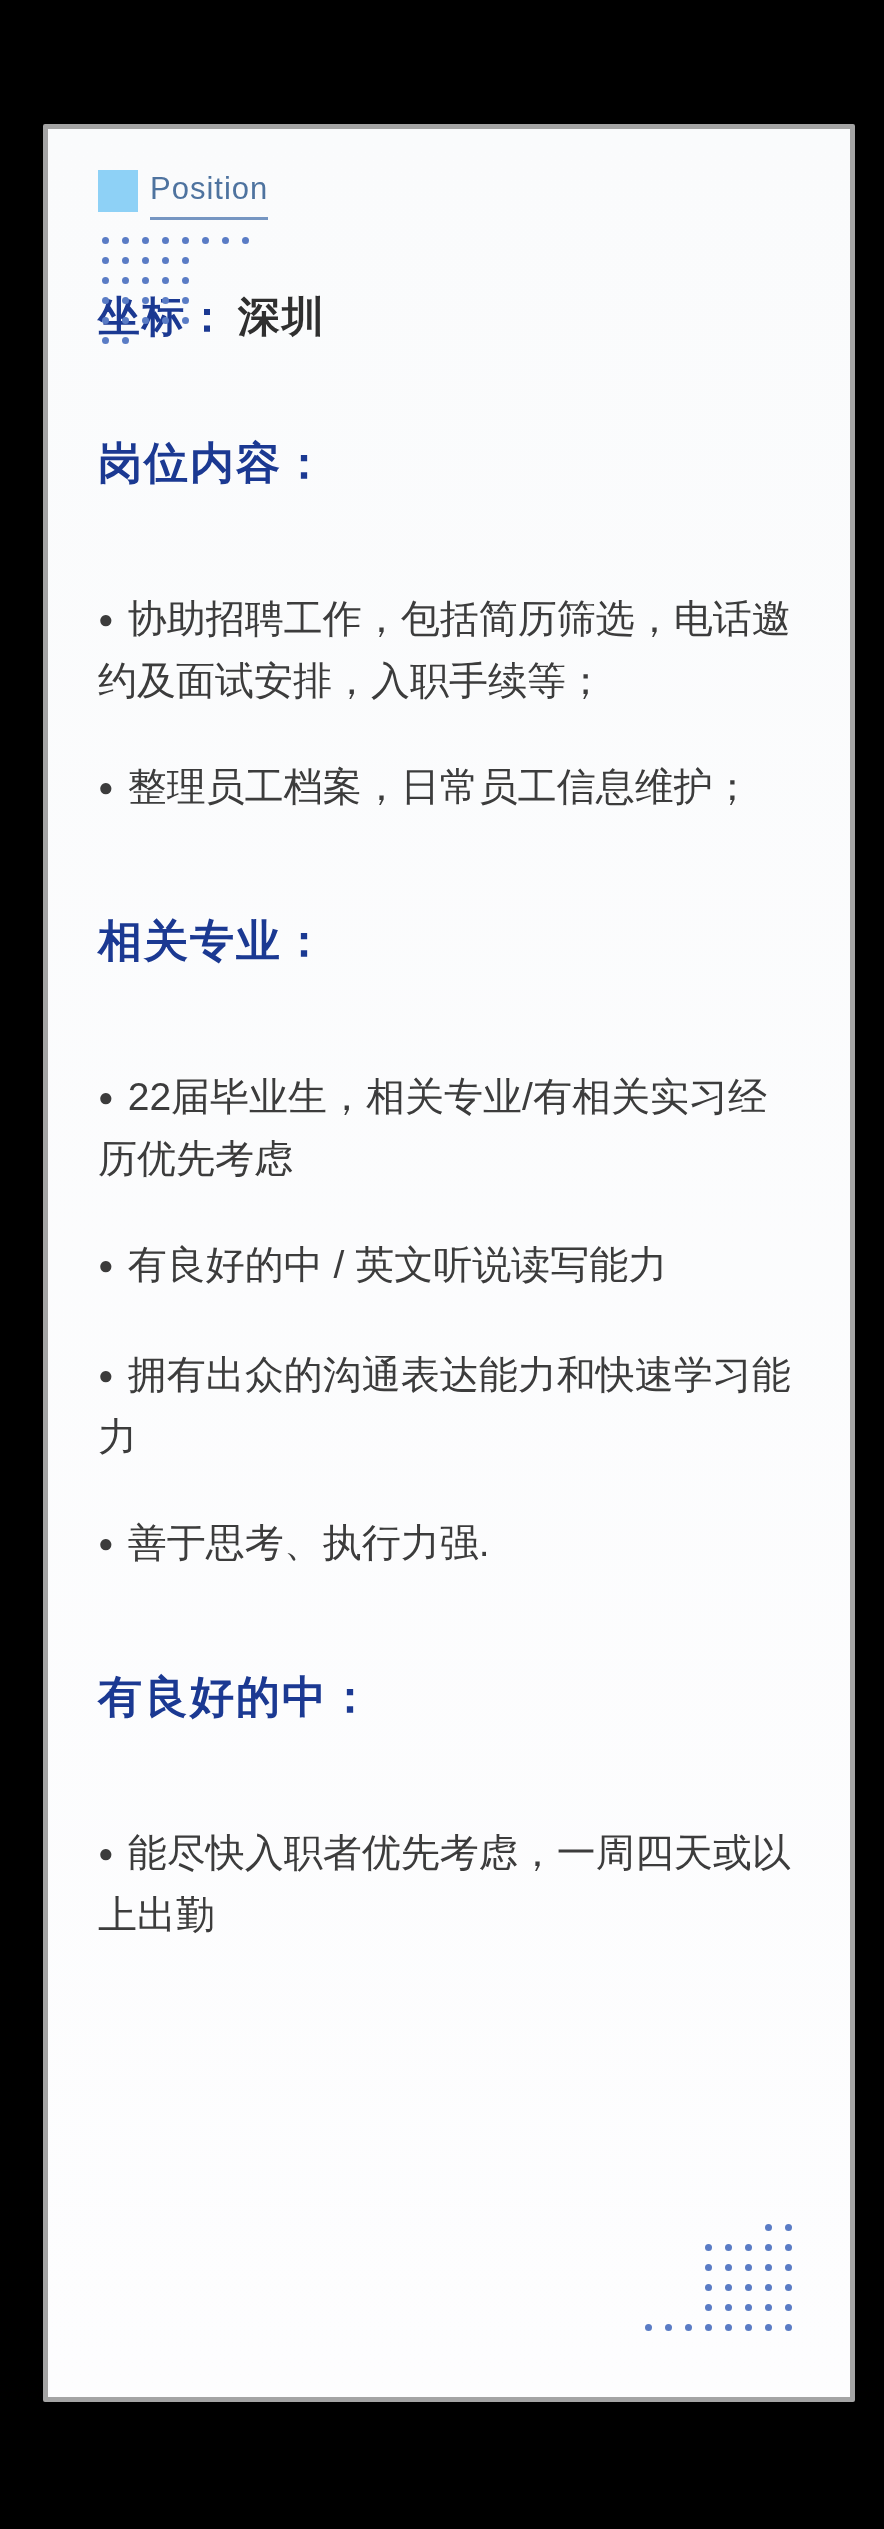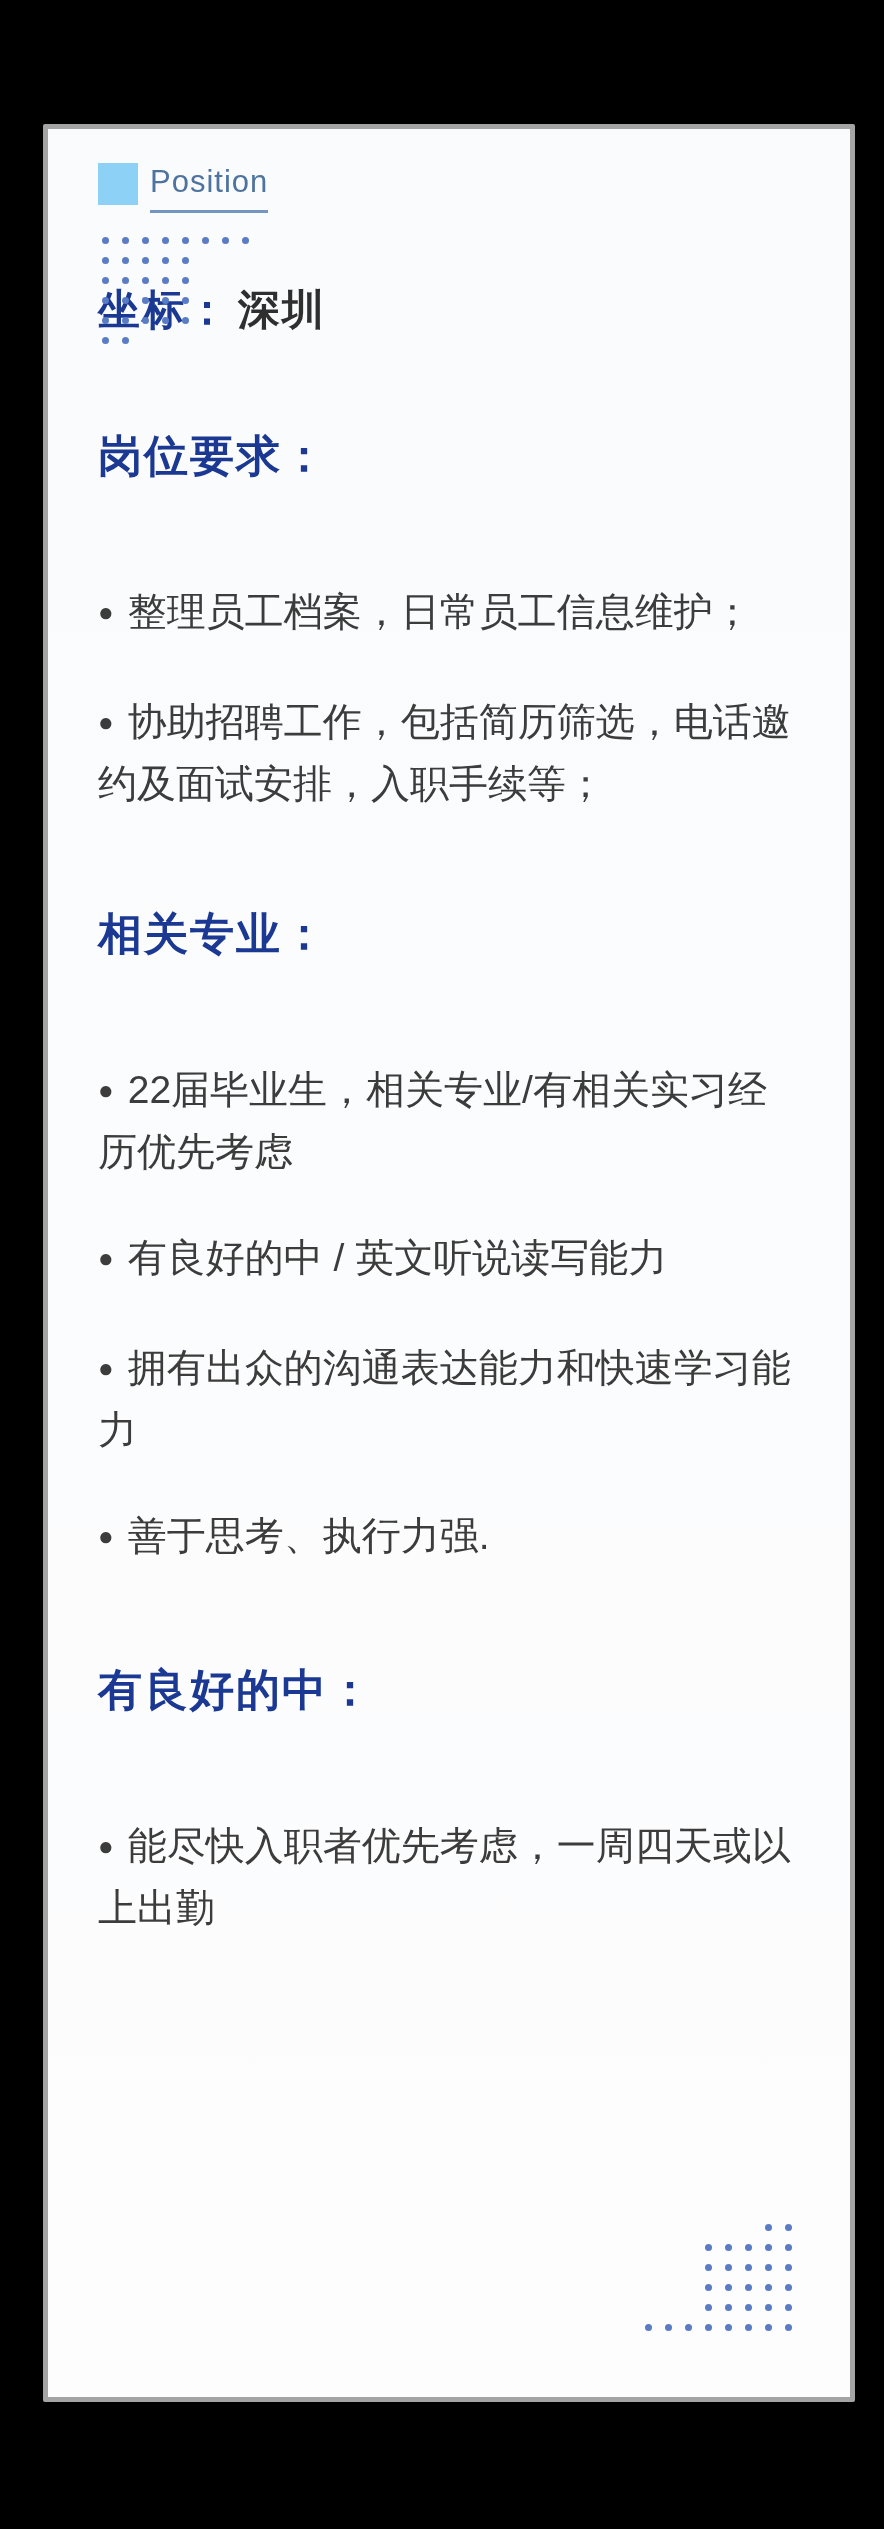--- a/index.html
+++ b/index.html
@@ -11,21 +11,21 @@
     overflow: hidden;
   }
   .card {
     position: absolute;
     left: 43px; top: 124px;
     width: 812px; height: 2278px;
     box-sizing: border-box;
     background: linear-gradient(180deg, #fafbfc 0%, #fdfdfe 100%);
     border: 5px solid #a4a4a4;
     border-radius: 2px;
-    padding: 0 50px;
+    padding: 7px 50px;
   }
   
   .badge-row {
     margin-top: 34px;
     display: flex;
     align-items: flex-start;
   }
   .badge-square {
     width: 40px; height: 42px;
     background: #8ed1f6;
@@ -154,23 +154,23 @@
       </div>
     </div>
 
 
   <div class="location">
     <span class="loc-label">坐标：</span><span class="loc-value">深圳</span>
   </div>
 
   <div id="sections">
       <section class="job-section">
-        <h2 class="section-heading">岗位要求：</h2>
+        <h2 class="section-heading">岗位内容：</h2>
+        <p class="bullet"><span class="dot-glyph">●</span><span>协助招聘工作，包括简历筛选，电话邀约及面试安排，入职手续等；</span></p>
         <p class="bullet"><span class="dot-glyph">●</span><span>整理员工档案，日常员工信息维护；</span></p>
-        <p class="bullet"><span class="dot-glyph">●</span><span>协助招聘工作，包括简历筛选，电话邀约及面试安排，入职手续等；</span></p>
       </section>
       <section class="job-section">
         <h2 class="section-heading">相关专业：</h2>
         <p class="bullet"><span class="dot-glyph">●</span><span>22届毕业生，相关专业/有相关实习经历优先考虑</span></p>
         <p class="bullet"><span class="dot-glyph">●</span><span>有良好的中 / 英文听说读写能力</span></p>
         <p class="bullet"><span class="dot-glyph">●</span><span>拥有出众的沟通表达能力和快速学习能力</span></p>
         <p class="bullet"><span class="dot-glyph">●</span><span>善于思考、执行力强.</span></p>
       </section>
       <section class="job-section">
         <h2 class="section-heading">有良好的中：</h2>

